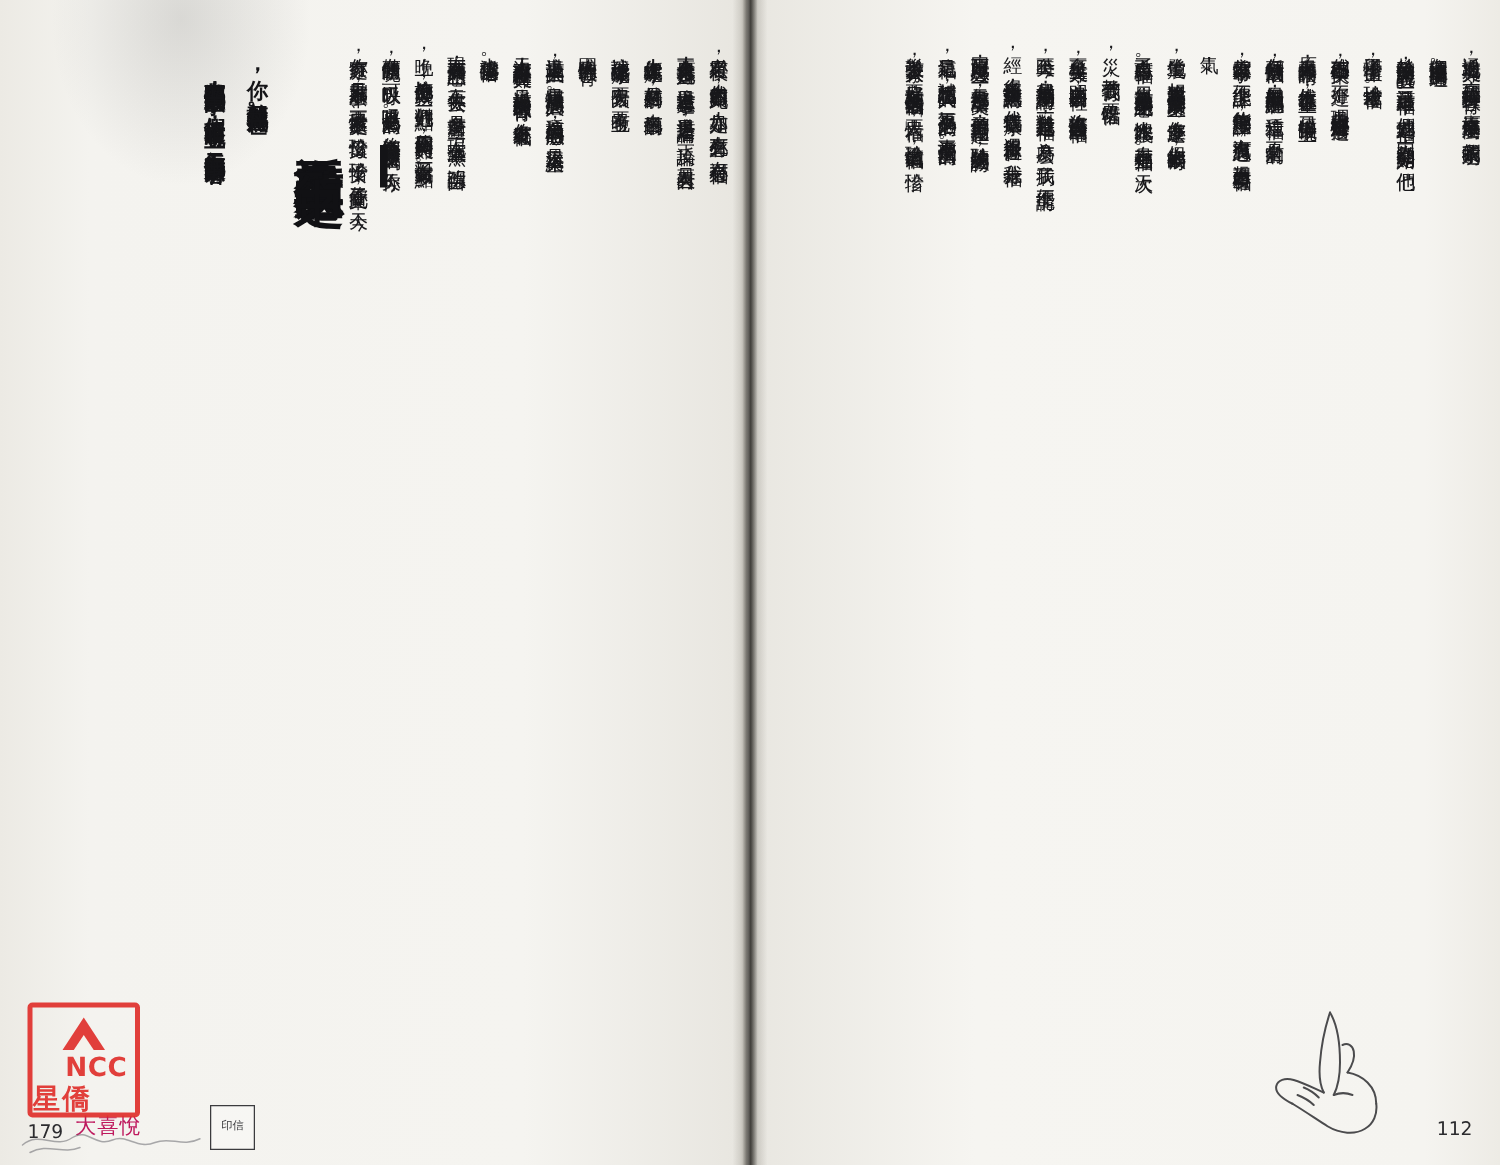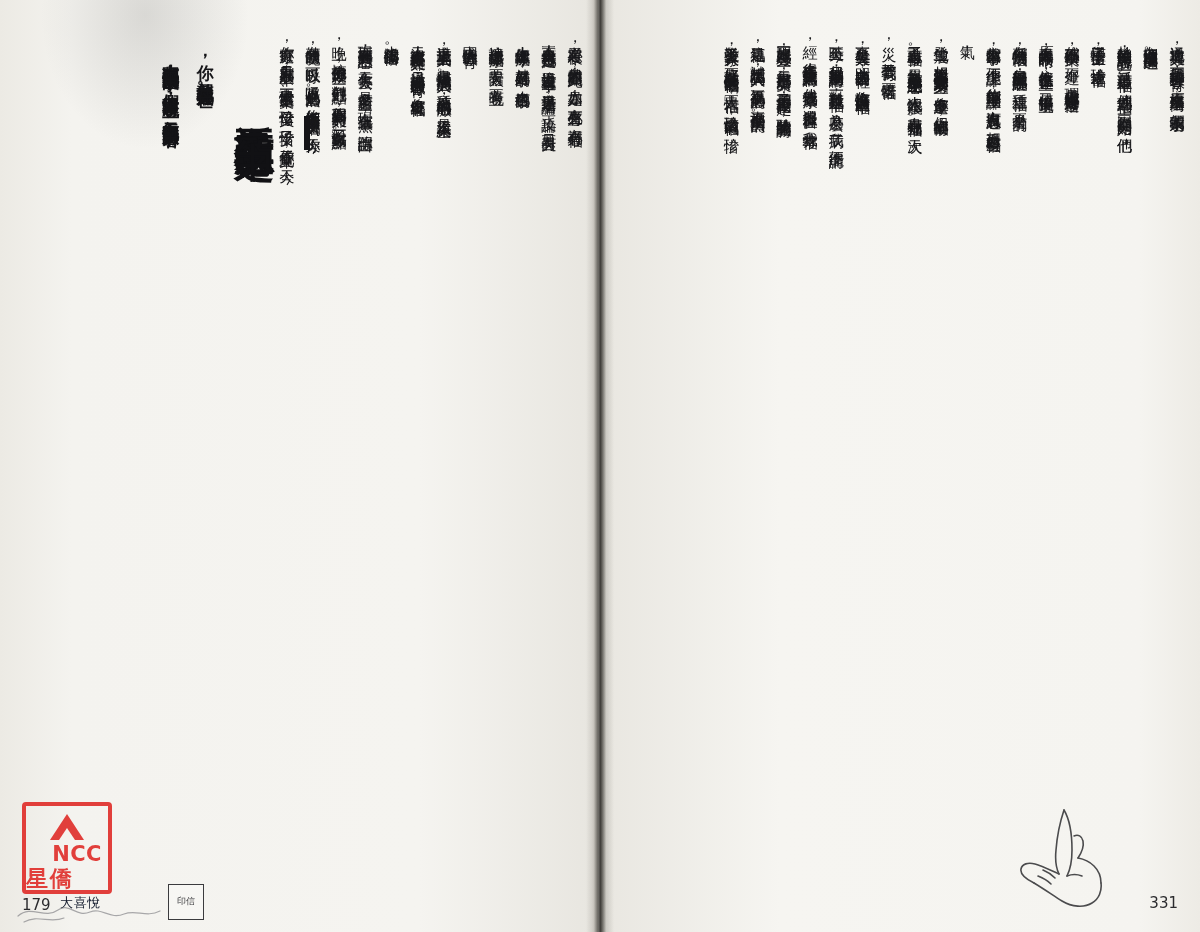--- a/index.html
+++ b/index.html
@@ -143,22 +143,22 @@
     font-size: 15px;
     color: #2b2b2e;
     text-align: right;
   }
   #folio-left { left: 22px; bottom: 18px; }
   #folio-right { right: 22px; bottom: 20px; }
   #footer-left-text {
     position: absolute;
     left: 60px;
     bottom: 20px;
-    font-size: 13px;
-    color: #0f172a;
+    font-size: 17px;
+    color: #be185d;
     letter-spacing: 0.05em;
   }
   
   #footer-seal {
     position: absolute;
     left: 168px;
     bottom: 12px;
     width: 34px;
     height: 34px;
     border: 1.5px solid #3b3b3e;
@@ -291,21 +291,21 @@
   <div id="chapter-block">
     <div id="chapter-sub" style="display: flex; flex-direction: row; writing-mode: horizontal-tb;">
         <div style="writing-mode: vertical-rl; text-orientation: upright; white-space: nowrap; display: inline-block; margin-left: 0px;">大家都聽過九個太陽的故事，假如這世界沒有晚上，每天有九個太陽照射著</div>
         <div style="writing-mode: vertical-rl; text-orientation: upright; white-space: nowrap; display: inline-block; margin-left: 8px;">你，整個地球會熱爆死亡。</div>
       </div>
     <div id="chapter-title">活在正反矛盾的聖德之中</div>
     <div id="chapter-rule"></div>
   </div>
 
   <div class="folio" id="folio-left">179</div>
-  <div class="folio" id="folio-right">331</div>
+  <div class="folio" id="folio-right">112</div>
   <div id="footer-left-text">大喜悅</div>
   <div id="footer-seal">印信</div>
 
   <div id="ncc-stamp">
     <div class="tri"></div>
     <div class="tri-inner"></div>
     <div class="ncc-label">NCC</div>
     <div class="ncc-cn">星僑</div>
   </div>
 

